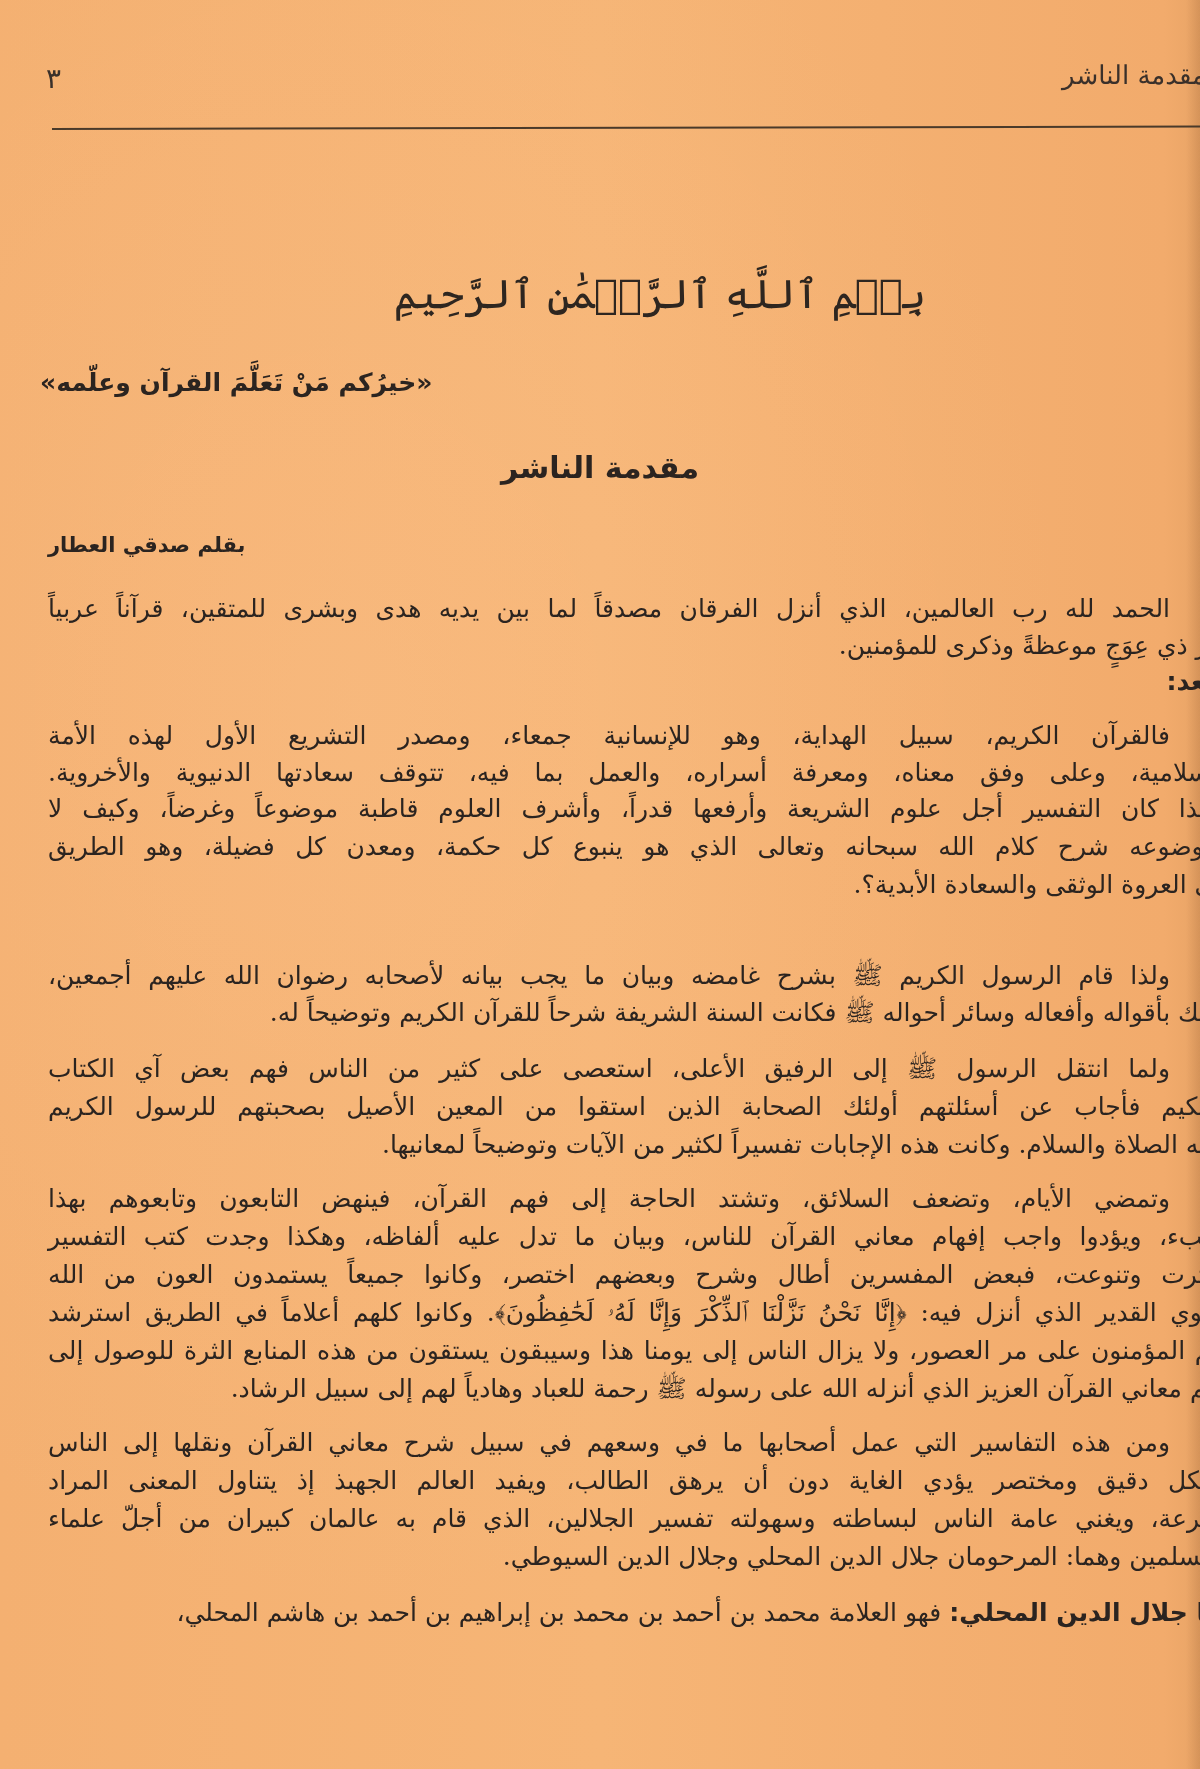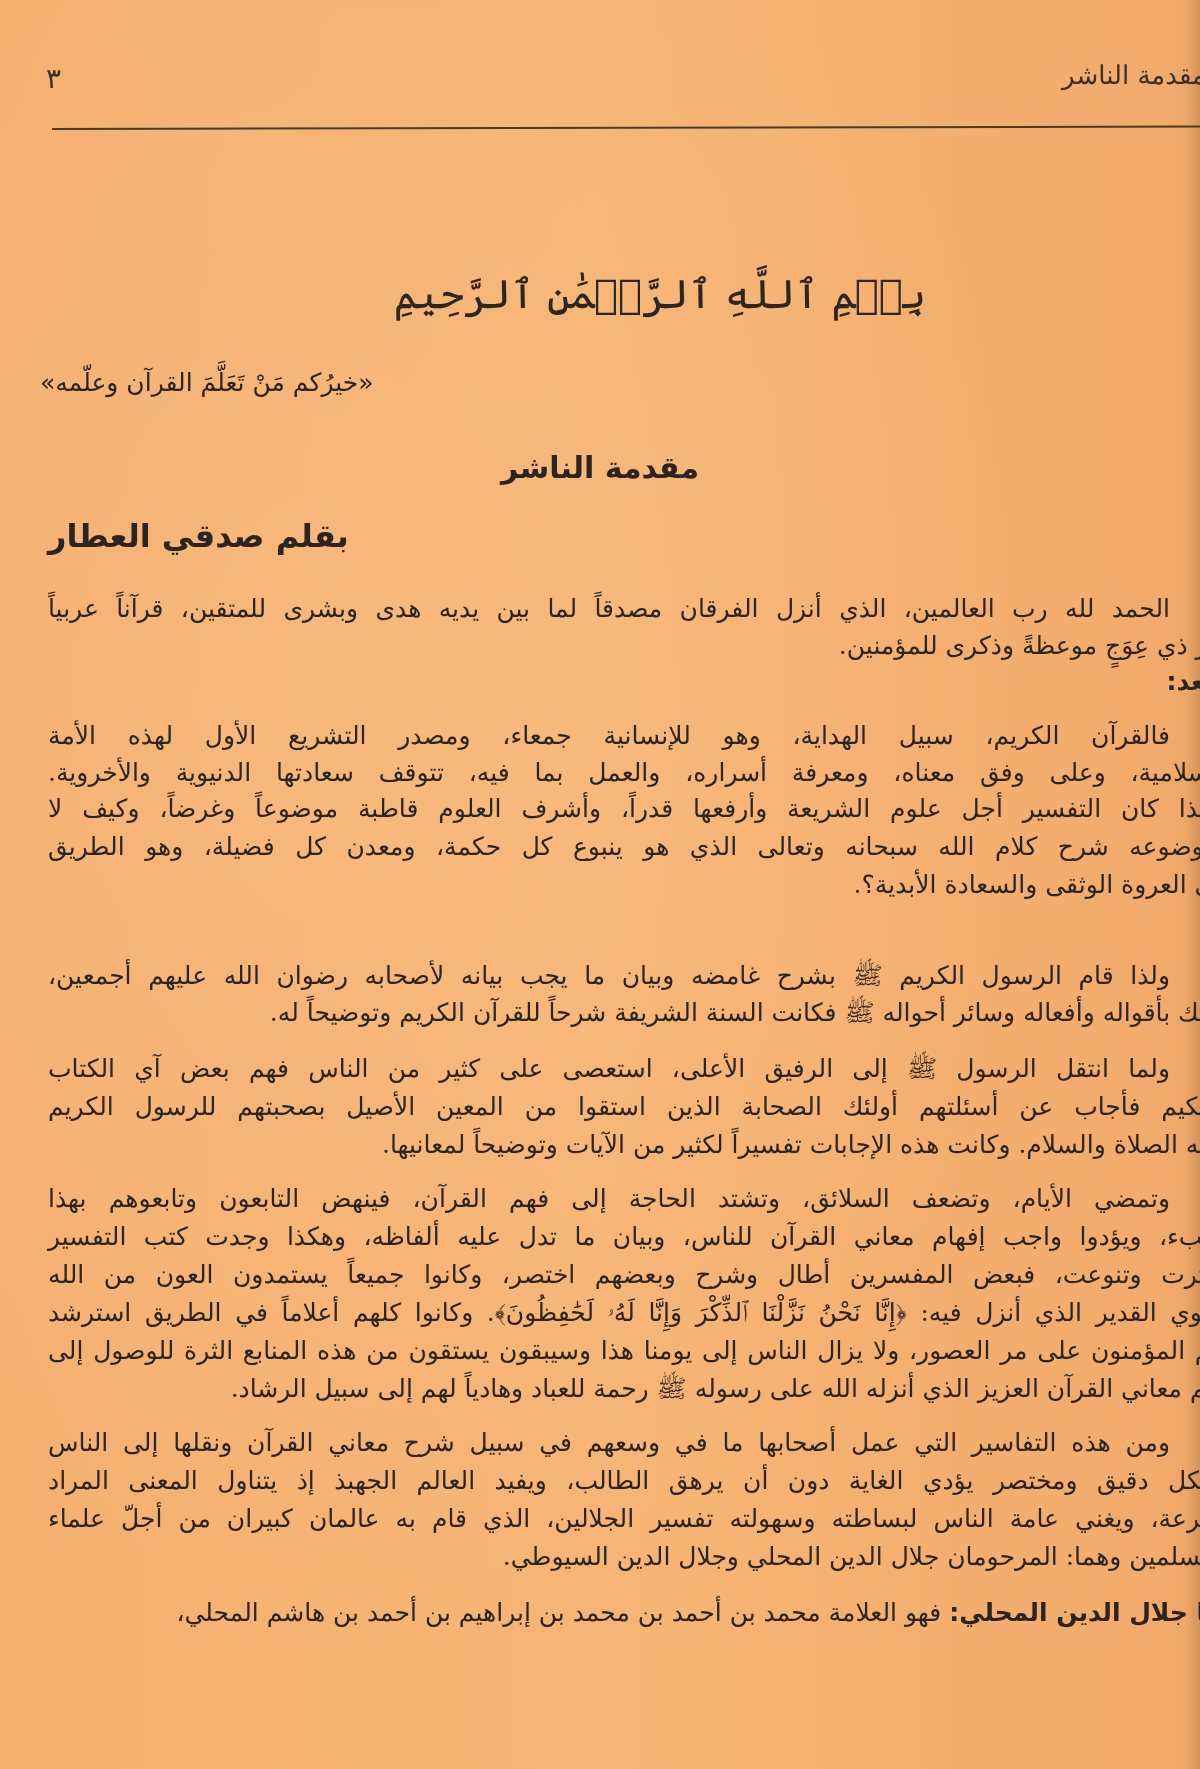--- a/index.html
+++ b/index.html
@@ -42,29 +42,29 @@
   .line.indent { padding-right: 60px; }
   .bold { font-weight: bold; font-family: "DejaVu Sans", sans-serif; }
   .basmala {
     position: absolute; top: 235px; left: 380px; width: 560px; text-align: center;
     direction: rtl; font-size: 40px; font-family: "DejaVu Serif", serif; color: #2e2620;
     letter-spacing: 2px;
     margin-top: 36px;
   }
   .hadith {
     position: absolute; left: 40px; direction: rtl; white-space: nowrap;
-    font-size: 25px; font-weight: normal; font-family: "DejaVu Sans", sans-serif;
+    font-size: 25px; font-weight: bold; font-family: "DejaVu Sans", sans-serif;
   }
   .main-title {
     position: absolute; top: 450px; left: 0; width: 1200px; text-align: center;
     direction: rtl; font-size: 30px; font-weight: bold; font-family: "DejaVu Sans", sans-serif;
   }
   .author {
-    position: absolute; top: 517px; left: 48px; direction: rtl;
-    font-size: 32px; font-weight: bold; font-family: "DejaVu Sans", sans-serif;
+    position: absolute; top: 533px; left: 48px; direction: rtl;
+    font-size: 21px; font-weight: bold; font-family: "DejaVu Sans", sans-serif;
   }
 </style>
 </head>
 <body>
 
 <div class="page">
   <div class="edge-shadow"></div>
 
   <div class="header-title">مقدمة الناشر</div>
   <div class="page-number">٣</div>

